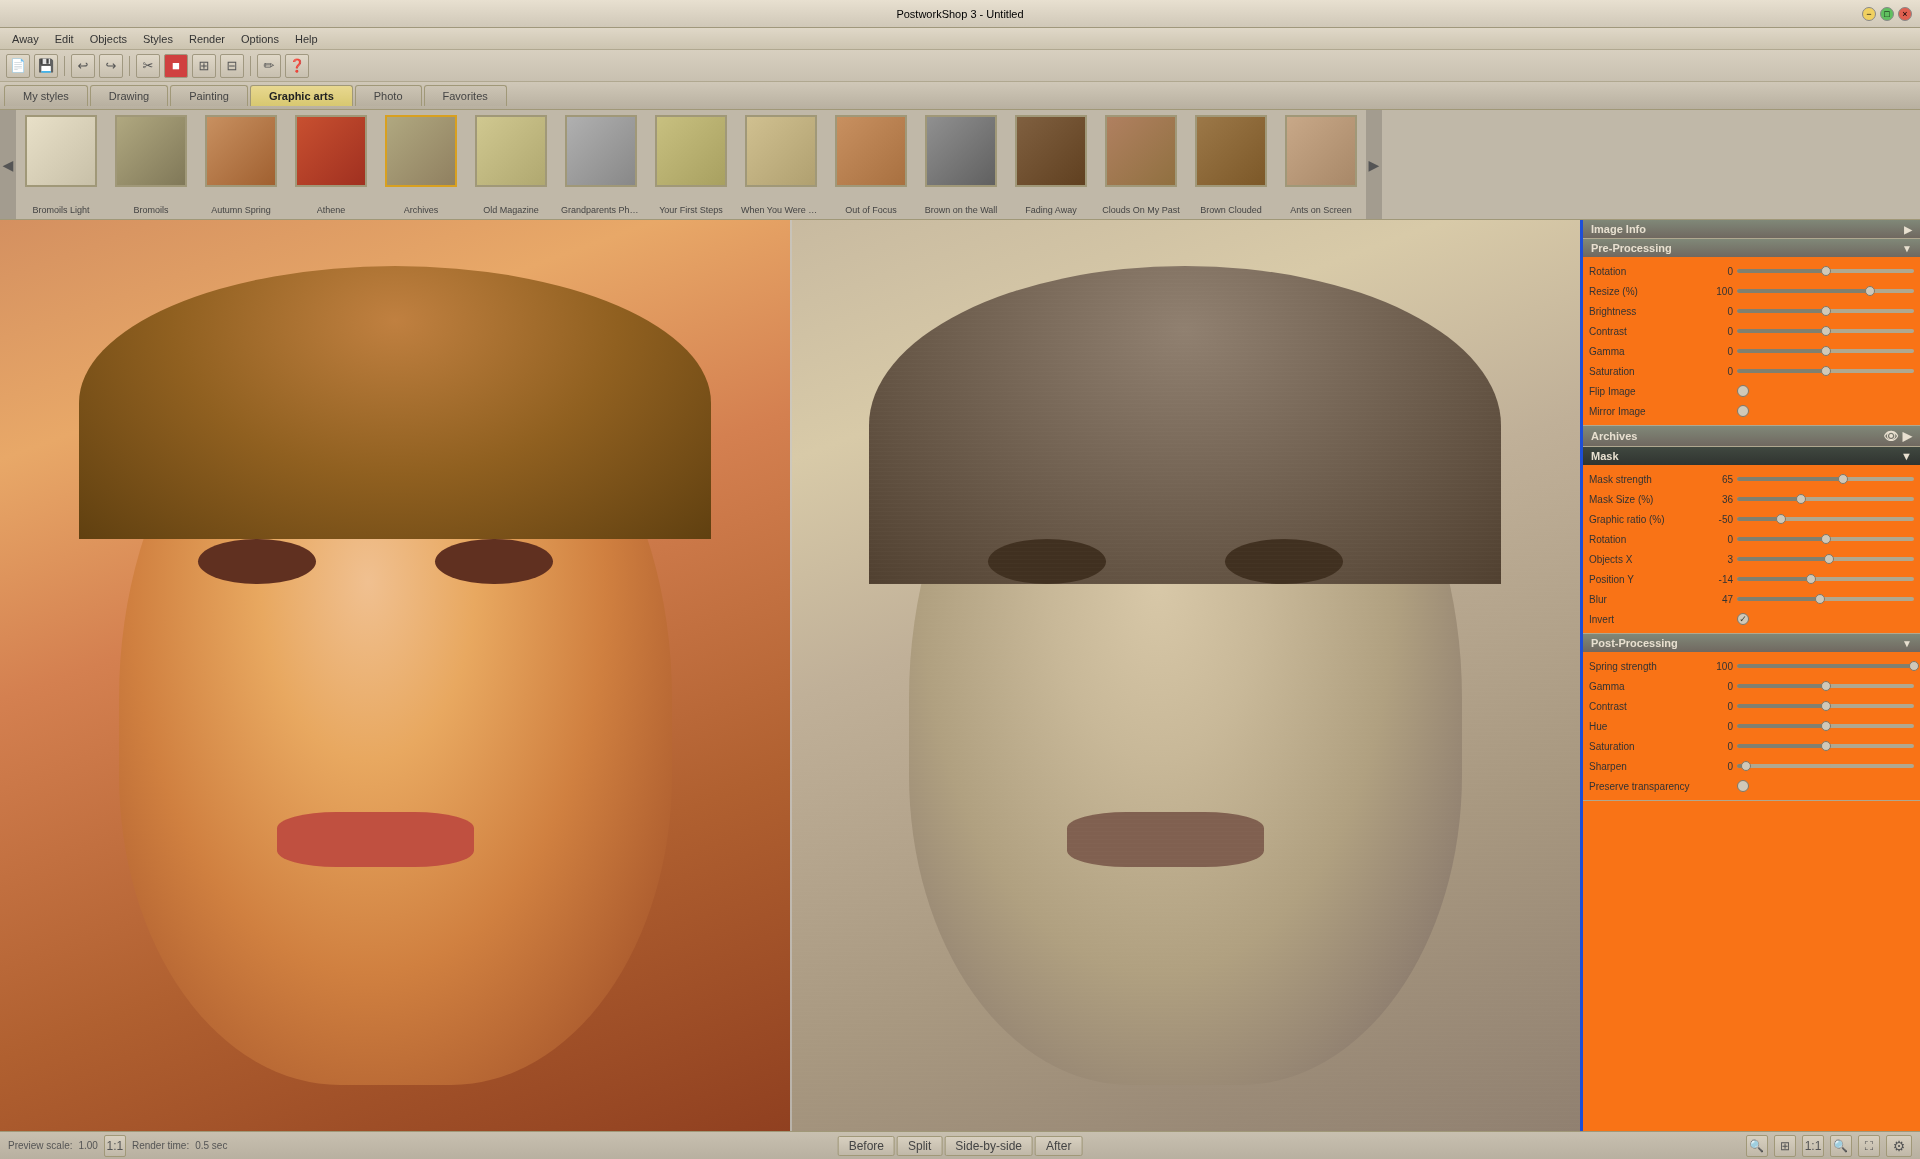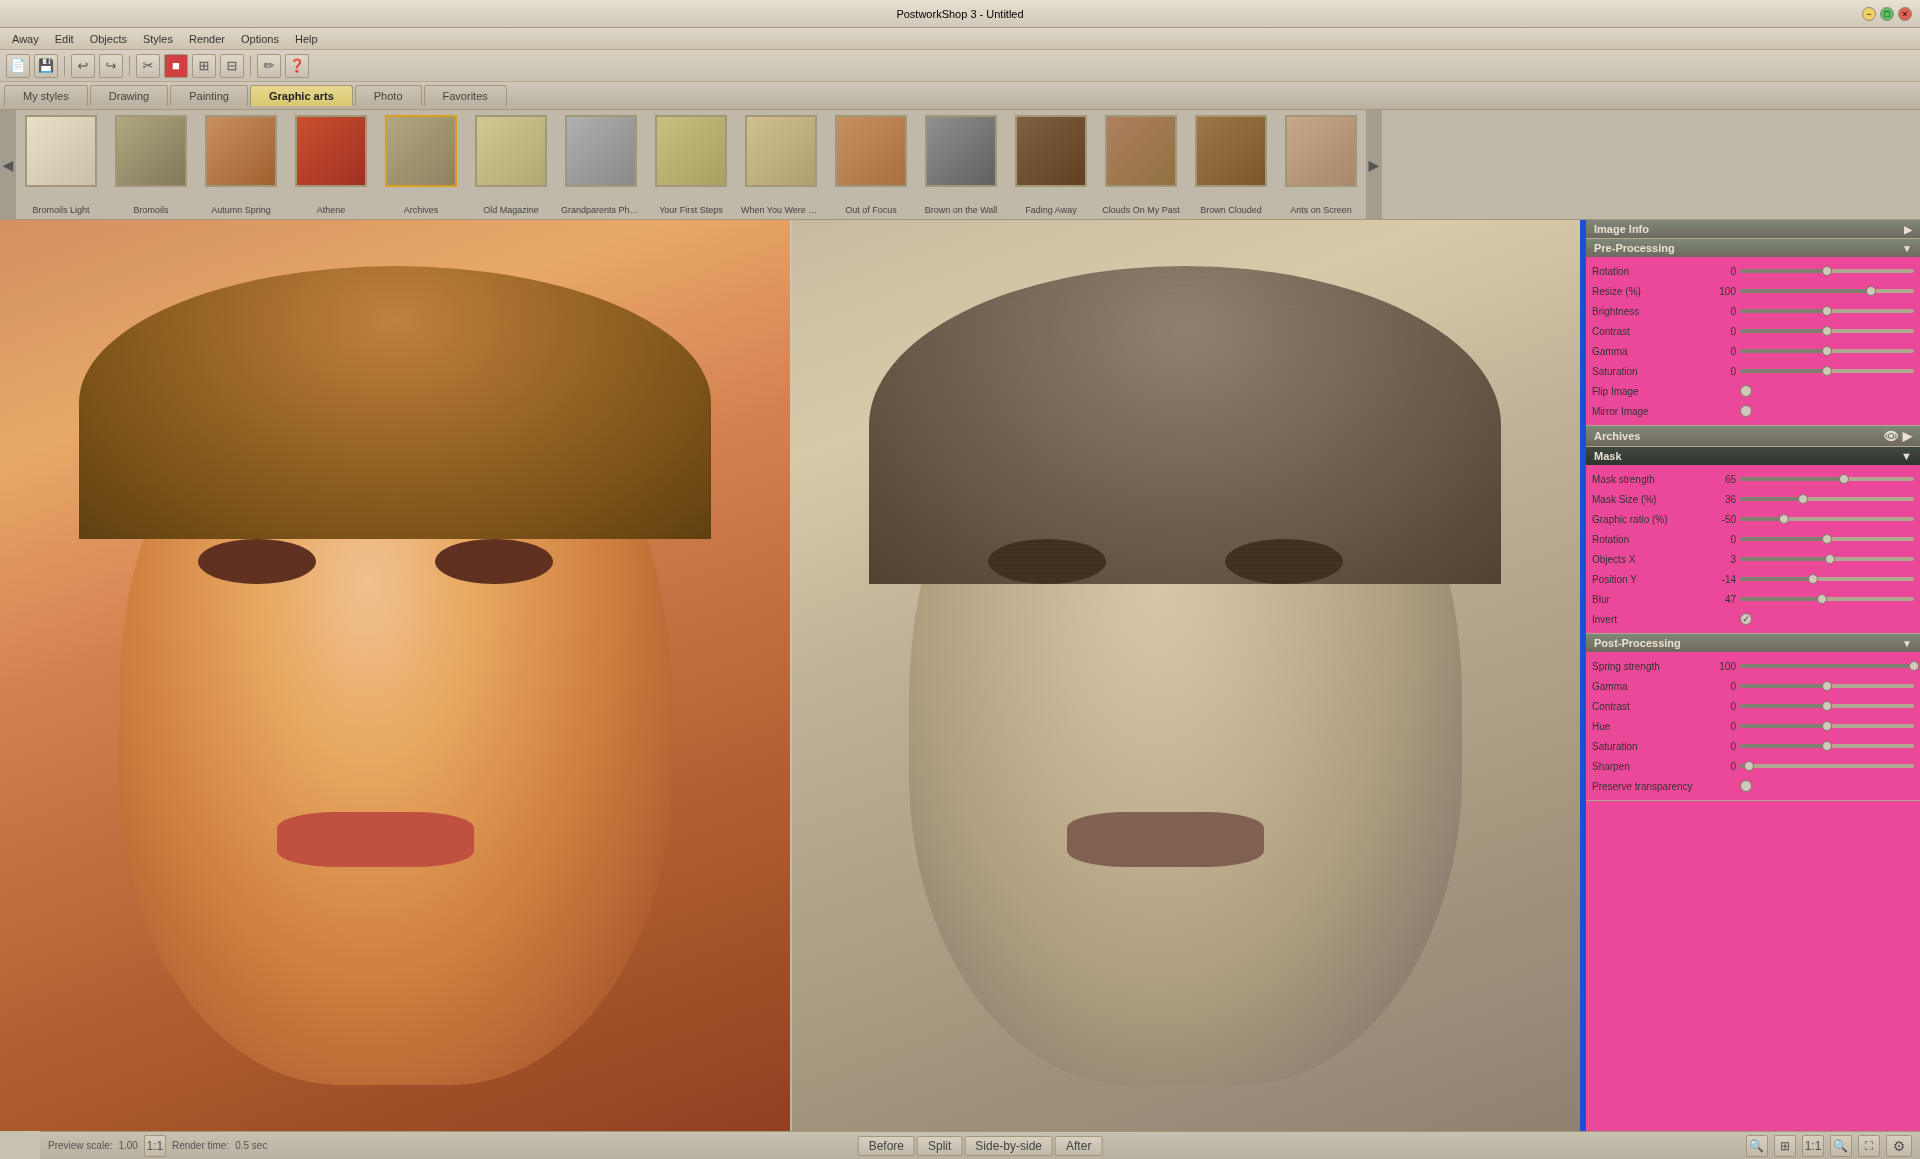--- a/index.html
+++ b/index.html
@@ -192,22 +192,22 @@
       border: 1px solid #a09878;
       border-radius: 2px;
       display: flex; align-items: center; justify-content: center;
       font-size: 12px; cursor: pointer; color: #555;
     }
     .scale-info { font-size: 10px; color: #555; }
 
     
     #right-panel {
       width: 340px;
-      background: #ec4899;
-      border-left: 6px solid #1d4ed8;
+      background: #f97316;
+      border-left: 3px solid #1d4ed8;
       overflow-y: auto;
       display: flex;
       flex-direction: column;
     }
 
     .panel-section {
       border-bottom: 1px solid #b0a890;
     }
     .section-header {
       background: linear-gradient(to bottom, #808878, #706860);
@@ -320,21 +320,21 @@
 
     
     #right-panel::-webkit-scrollbar { width: 8px; }
     #right-panel::-webkit-scrollbar-track { background: #c0b8a8; }
     #right-panel::-webkit-scrollbar-thumb { background: #908878; border-radius: 4px; }
 
     .bottom-left-info { display: flex; align-items: center; gap: 6px; }
     .view-buttons-center {
       display: flex; gap: 2px; position: absolute; left: 50%; transform: translateX(-50%);
     }
-    #bottombar { position: relative; margin-left: 40px; }
+    #bottombar { position: relative; }
     .settings-icon-btn {
       width: 26px; height: 22px;
       background: linear-gradient(to bottom, #d8d0c0, #c0b8a8);
       border: 1px solid #a09878; border-radius: 2px;
       display: flex; align-items: center; justify-content: center;
       cursor: pointer; font-size: 14px; color: #555;
     }
   </style>
 </head>
 <body>

